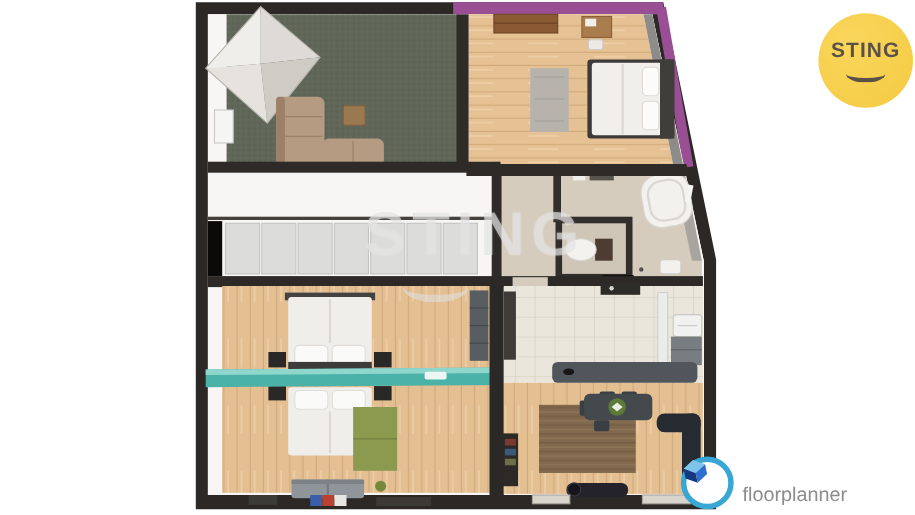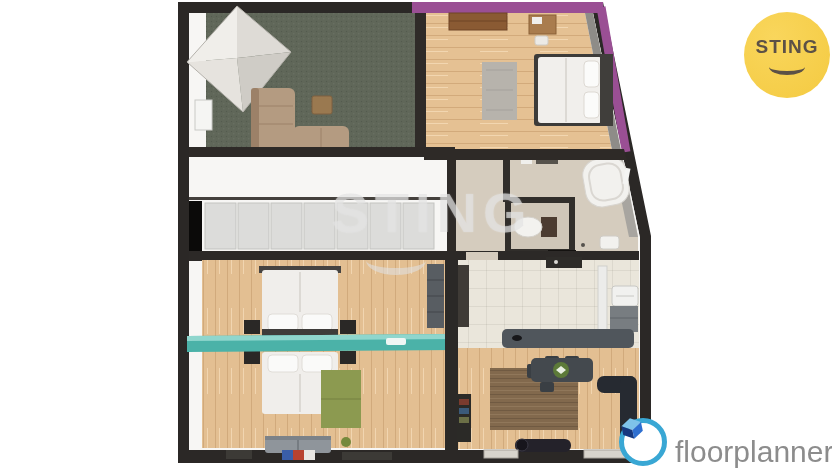--- a/index.html
+++ b/index.html
@@ -13,21 +13,21 @@
   .sting-badge .txt{font-size:19px;font-weight:bold;color:#5c5146;letter-spacing:1px;}
   .sting-badge .smile{width:36px;height:12px;border-bottom:4px solid #5c5146;border-radius:50%;margin-top:1px;}
   .watermark{position:absolute;left:322px;top:180px;width:220px;text-align:center;
     font-size:56px;font-weight:bold;letter-spacing:6px;color:rgba(224,224,224,0.65);
     text-shadow:0 0 2px rgba(255,255,255,0.25);user-select:none;}
   .watermark-smile{position:absolute;left:366px;top:246px;width:60px;height:22px;
     border-bottom:7px solid rgba(224,224,224,0.6);border-radius:50%;}
   .fp-logo{position:absolute;left:619px;top:415px;display:flex;align-items:center;gap:8px;}
   .fp-icon{width:38px;height:38px;border-radius:50%;border:5px solid #39a7d4;background:#ffffff;
     display:flex;align-items:center;justify-content:center;}
-  .fp-text{font-size:30px;color:#8c8c8c;letter-spacing:0px;margin-top:20px;}
+  .fp-text{font-size:18px;color:#8c8c8c;letter-spacing:0px;margin-top:20px;}
 </style>
 </head>
 <body>
 
 <div id="stage">
 
 <svg width="832" height="468" viewBox="0 0 832 468">
   <defs>
     <pattern id="carpet" width="5" height="5" patternUnits="userSpaceOnUse">
       <rect width="5" height="5" fill="#606759"></rect>

